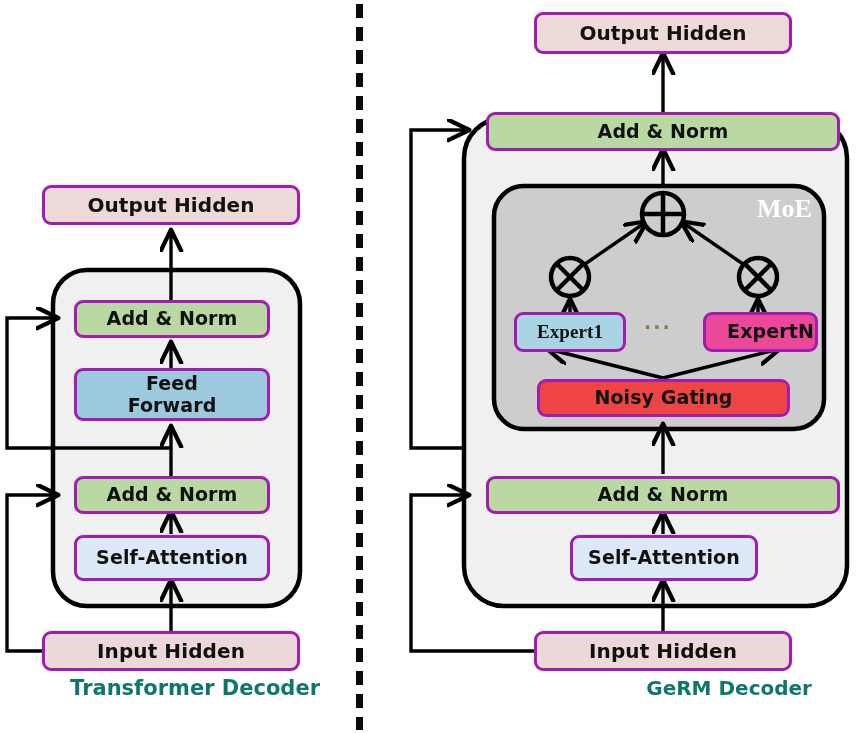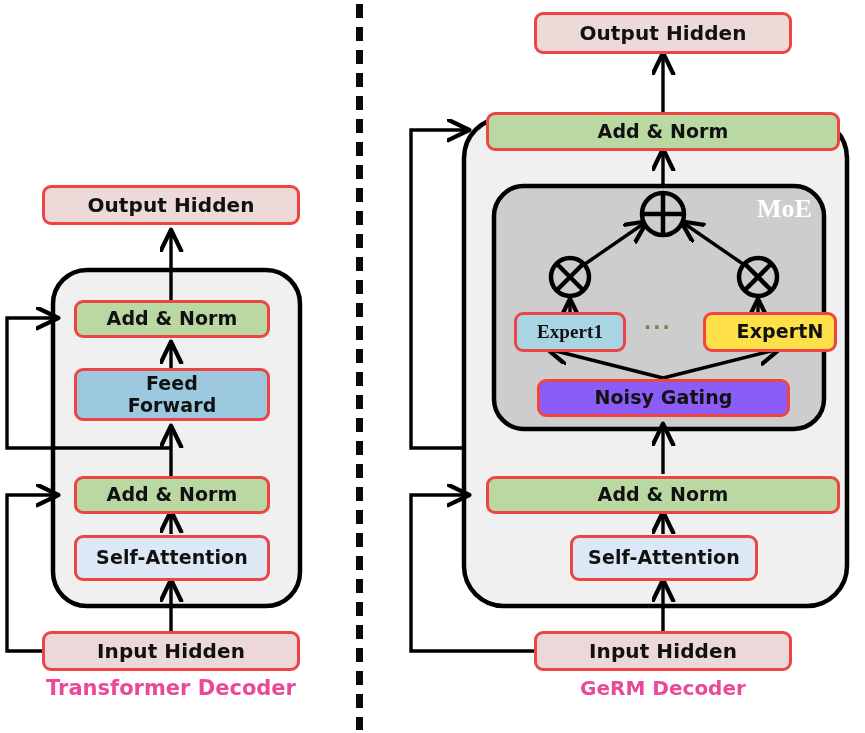--- a/index.html
+++ b/index.html
@@ -21,36 +21,36 @@
   svg.layer {
     position: absolute;
     left: 0;
     top: 0;
     width: 865px;
     height: 733px;
   }
   .box {
     position: absolute;
     box-sizing: border-box;
-    border: 3px solid #ef4444;
+    border: 3px solid #a21caf;
     border-radius: 9px;
     display: flex;
     align-items: center;
     justify-content: center;
     text-align: center;
     color: #111111;
     font-weight: 600;
     letter-spacing: 0.1px;
     line-height: 1.12;
     z-index: 3;
   }
   .caption {
     position: absolute;
-    text-align: center;
-    color: #ec4899;
+    text-align: right;
+    color: #0f766e;
     font-weight: 700;
     z-index: 4;
   }
   .moe-label {
     position: absolute;
     color: #ffffff;
     font-weight: 600;
     z-index: 4;
     font-family: Liberation Serif, serif;
   }
@@ -179,25 +179,25 @@
   </div>
 
   <div class="moe-label" style="left:757px; top:194px; font-size:26px;">MoE</div>
 
   <div class="box" style="left:514px; top:312px; width:112px; height:40px; background:#a8d4e4; font-size:19px;font-family:Liberation Serif, serif;">
     <span>Expert1</span>
   </div>
 
   <div class="dots" style="left:644px; top:313px; font-size:19px;">...</div>
 
-  <div class="box" style="left:703px; top:312px; width:134px; height:40px; background:#fde047; font-size:19px;padding-left:20px;">
+  <div class="box" style="left:703px; top:312px; width:115px; height:40px; background:#ec4899; font-size:19px;padding-left:20px;">
     <span>ExpertN</span>
   </div>
 
-  <div class="box" style="left:537px; top:379px; width:253px; height:38px; background:#8b5cf6; font-size:19px;">
+  <div class="box" style="left:537px; top:379px; width:253px; height:38px; background:#ef4444; font-size:19px;">
     <span>Noisy Gating</span>
   </div>
 
   <div class="box" style="left:486px; top:476px; width:354px; height:38px; background:#b9d8a2; font-size:19px;">
     <span>Add &amp; Norm</span>
   </div>
 
   <div class="box" style="left:570px; top:535px; width:188px; height:46px; background:#dce8f5; font-size:19px;">
     <span>Self-Attention</span>
   </div>

